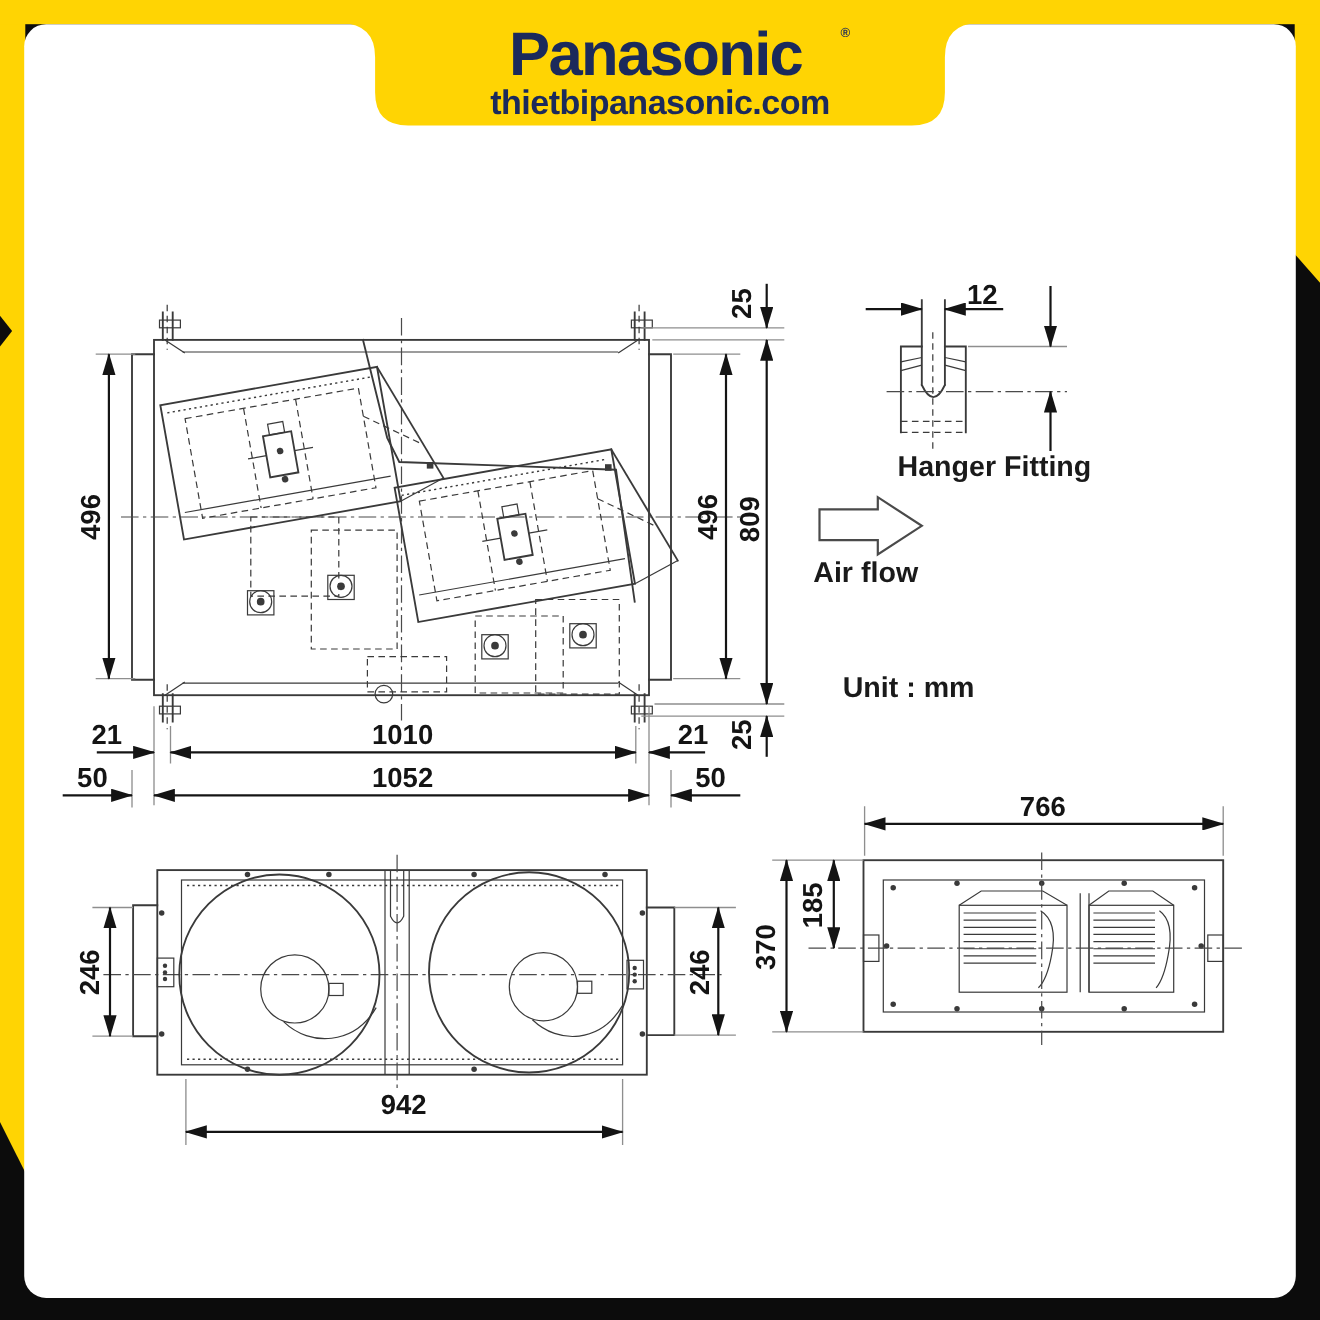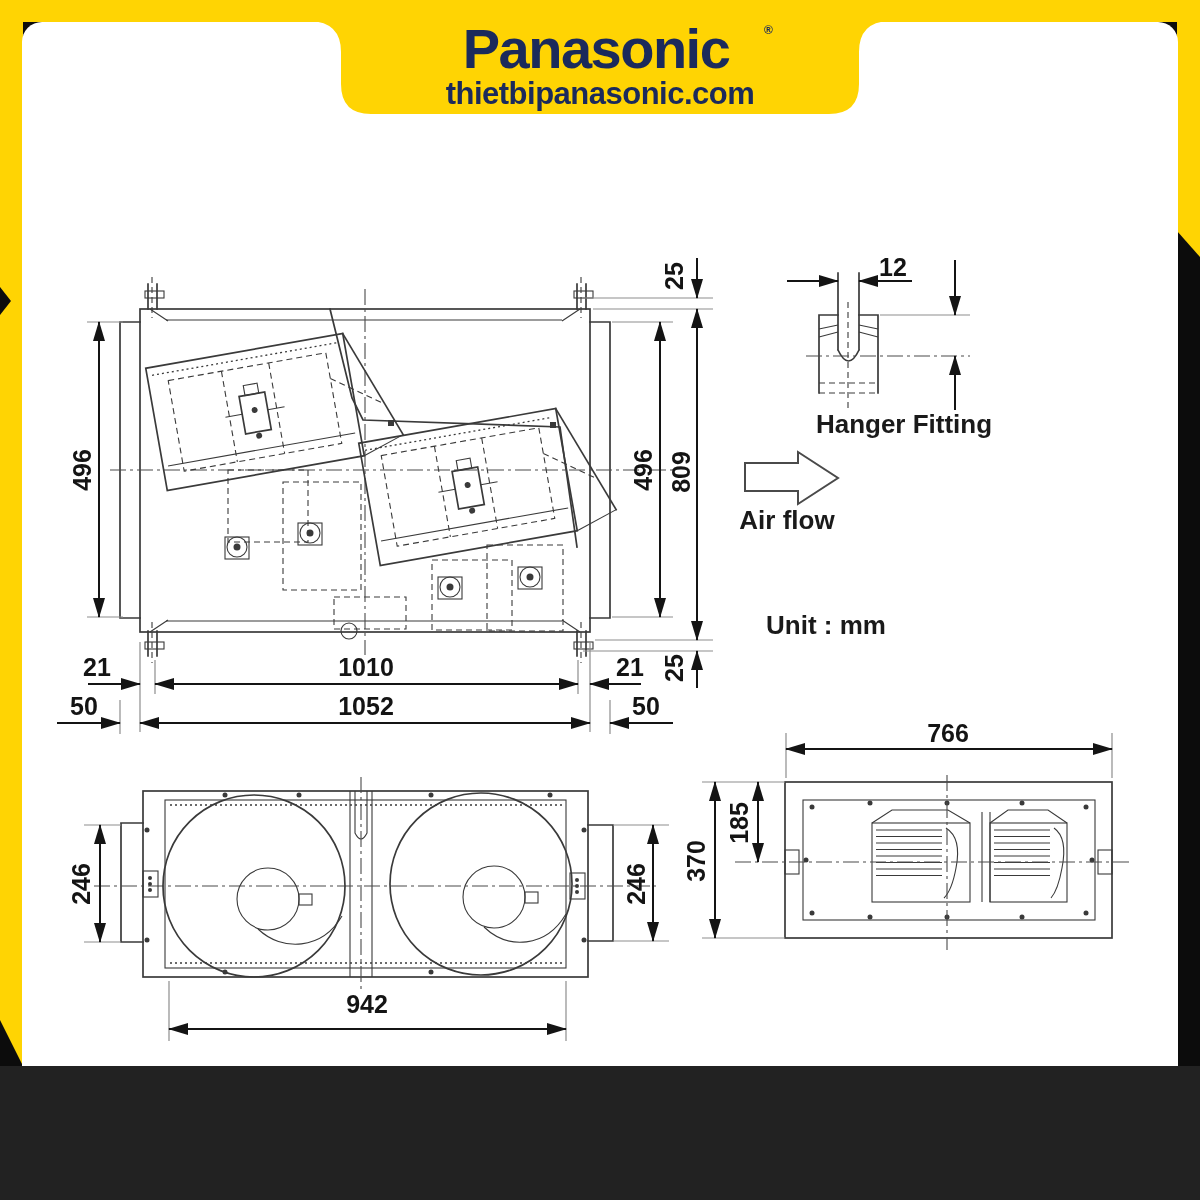--- a/index.html
+++ b/index.html
@@ -1,19 +1,19 @@
 <!DOCTYPE html>
 <html style="--yellow: #FFD403; --navy: #1B2A5B; --line: #3a3a3a; --dim: #141414; --pgblack: #0C0C0C;"><head>
 <meta charset="utf-8">
 <style>
   :root{
     --yellow:#FFD403; --navy:#1B2A5B; --line:#3a3a3a; --dim:#141414; --ext:#8e8e8e; --pgblack:#0C0C0C;
   }
   html,body{margin:0;padding:0;background:#222;}
-  .stage{position:relative;width:1200px;height:1066px;margin:0 auto;overflow:hidden;background:var(--pgblack);font-family:"Liberation Sans",sans-serif;}
+  .stage{position:relative;width:1200px;height:1200px;margin:0 auto;overflow:hidden;background:var(--pgblack);font-family:"Liberation Sans",sans-serif;}
   svg{display:block}
   
   .ln{stroke:var(--line);stroke-width:1.7;fill:none;stroke-linecap:square}
   .thin{stroke:var(--line);stroke-width:1.1;fill:none}
   .dash{stroke:var(--line);stroke-width:1.1;fill:none;stroke-dasharray:6 4}
   .dot{stroke:var(--line);stroke-width:1.3;fill:none;stroke-dasharray:2 3}
   .cl{stroke:#4a4a4a;stroke-width:1.1;fill:none;stroke-dasharray:16 4 3 4}
   .dim{stroke:var(--dim);stroke-width:2;fill:none}
   .ext{stroke:var(--ext);stroke-width:1.2;fill:none}
   .fillline{fill:var(--line);stroke:none}

